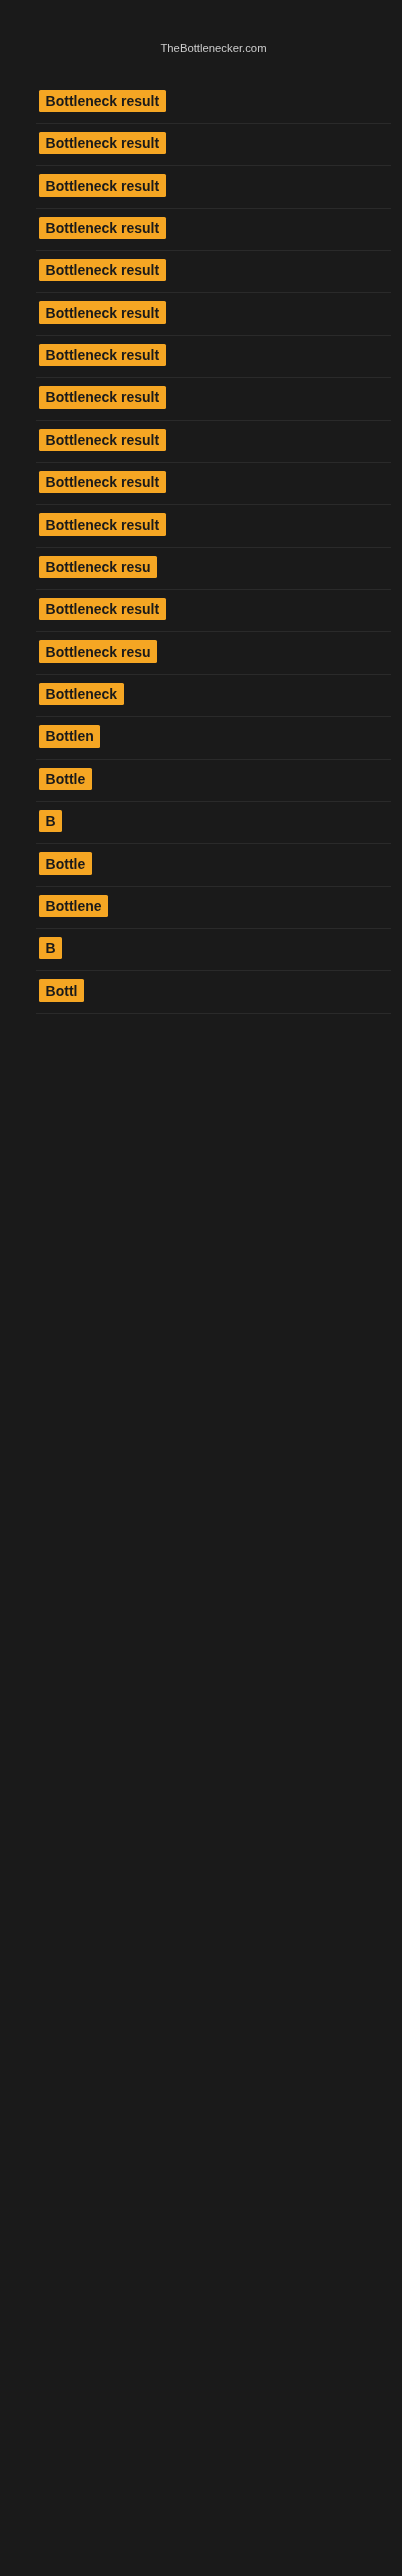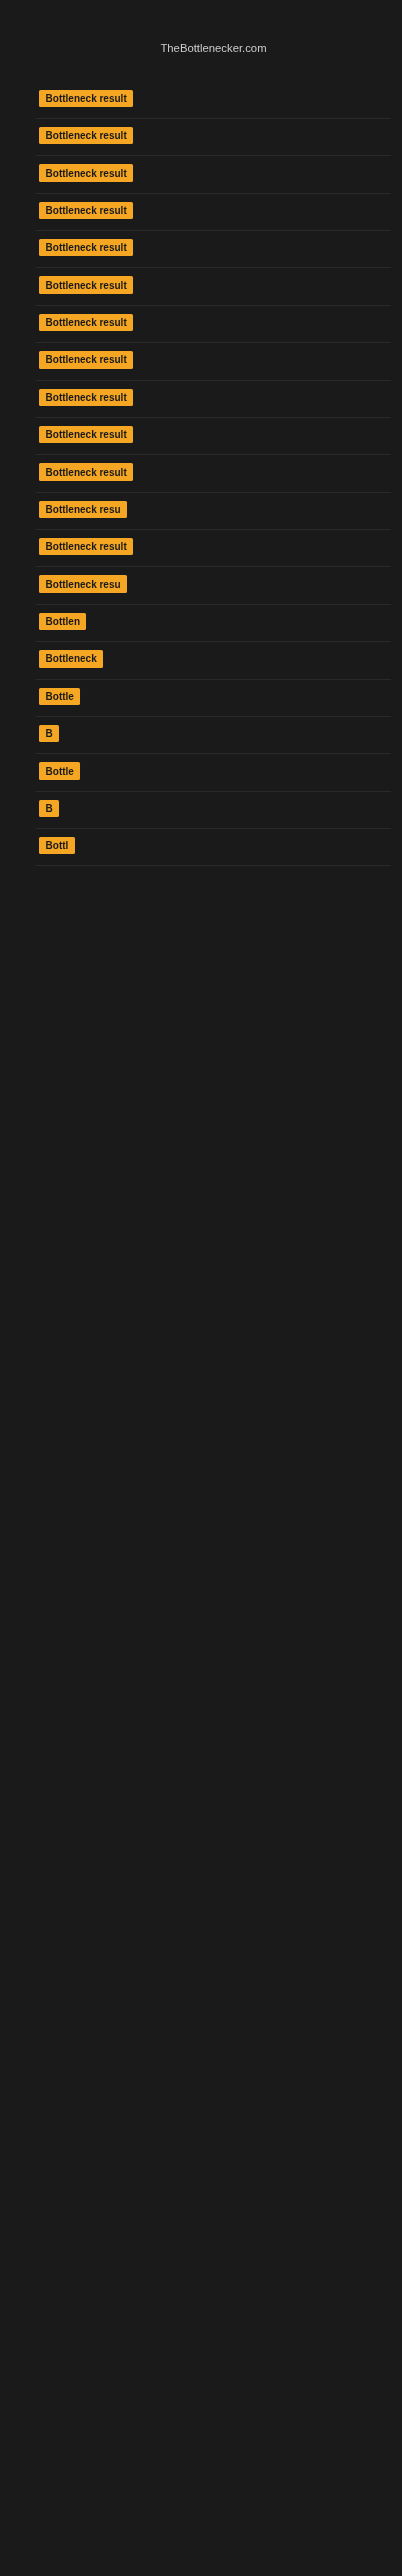--- a/index.html
+++ b/index.html
@@ -20,21 +20,21 @@
       text-align: center;
       color: #cccccc;
       font-size: 11.3px;
       padding: 6.4px 0 3.2px 0;
     }
 
     .bottleneck-badge {
       display: inline-block;
       background-color: #f5a623;
       color: #1a1a1a;
-      font-size: 10px;
+      font-size: 14px;
       font-weight: bold;
       padding: 3.2px 6.4px;
       border-radius: 1.6px;
       white-space: nowrap;
       overflow: hidden;
     }
 
     .result-item {
       margin: 0 0 0 0;
       padding: 8px 3.2px;
@@ -56,21 +56,22 @@
     <div class="result-item"><span class="bottleneck-badge" style="max-width: 85%;">Bottleneck result</span></div>
     <div class="result-item"><span class="bottleneck-badge" style="max-width: 85%;">Bottleneck result</span></div>
     <div class="result-item"><span class="bottleneck-badge" style="max-width: 85%;">Bottleneck result</span></div>
     <div class="result-item"><span class="bottleneck-badge" style="max-width: 85%;">Bottleneck result</span></div>
     <div class="result-item"><span class="bottleneck-badge" style="max-width: 85%;">Bottleneck result</span></div>
     <div class="result-item"><span class="bottleneck-badge" style="max-width: 85%;">Bottleneck result</span></div>
     <div class="result-item"><span class="bottleneck-badge" style="max-width: 85%;">Bottleneck result</span></div>
     <div class="result-item"><span class="bottleneck-badge" style="max-width: 78%;">Bottleneck resu</span></div>
     <div class="result-item"><span class="bottleneck-badge" style="max-width: 85%;">Bottleneck result</span></div>
     <div class="result-item"><span class="bottleneck-badge" style="max-width: 78%;">Bottleneck resu</span></div>
+    <div class="result-item"><span class="bottleneck-badge" style="max-width: 58%;">Bottleneck</span></div>
     <div class="result-item"><span class="bottleneck-badge" style="max-width: 48%;">Bottlen</span></div>
-    <div class="result-item"><span class="bottleneck-badge" style="max-width: 58%;">Bottleneck</span></div>
     <div class="result-item"><span class="bottleneck-badge" style="max-width: 42%;">Bottle</span></div>
     <div class="result-item"><span class="bottleneck-badge" style="max-width: 14%;">B</span></div>
     <div class="result-item"><span class="bottleneck-badge" style="max-width: 42%;">Bottle</span></div>
+    <div class="result-item"><span class="bottleneck-badge" style="max-width: 52%;">Bottlene</span></div>
     <div class="result-item"><span class="bottleneck-badge" style="max-width: 14%;">B</span></div>
     <div class="result-item"><span class="bottleneck-badge" style="max-width: 36%;">Bottl</span></div>
   </div>
 
 
 </body></html>

